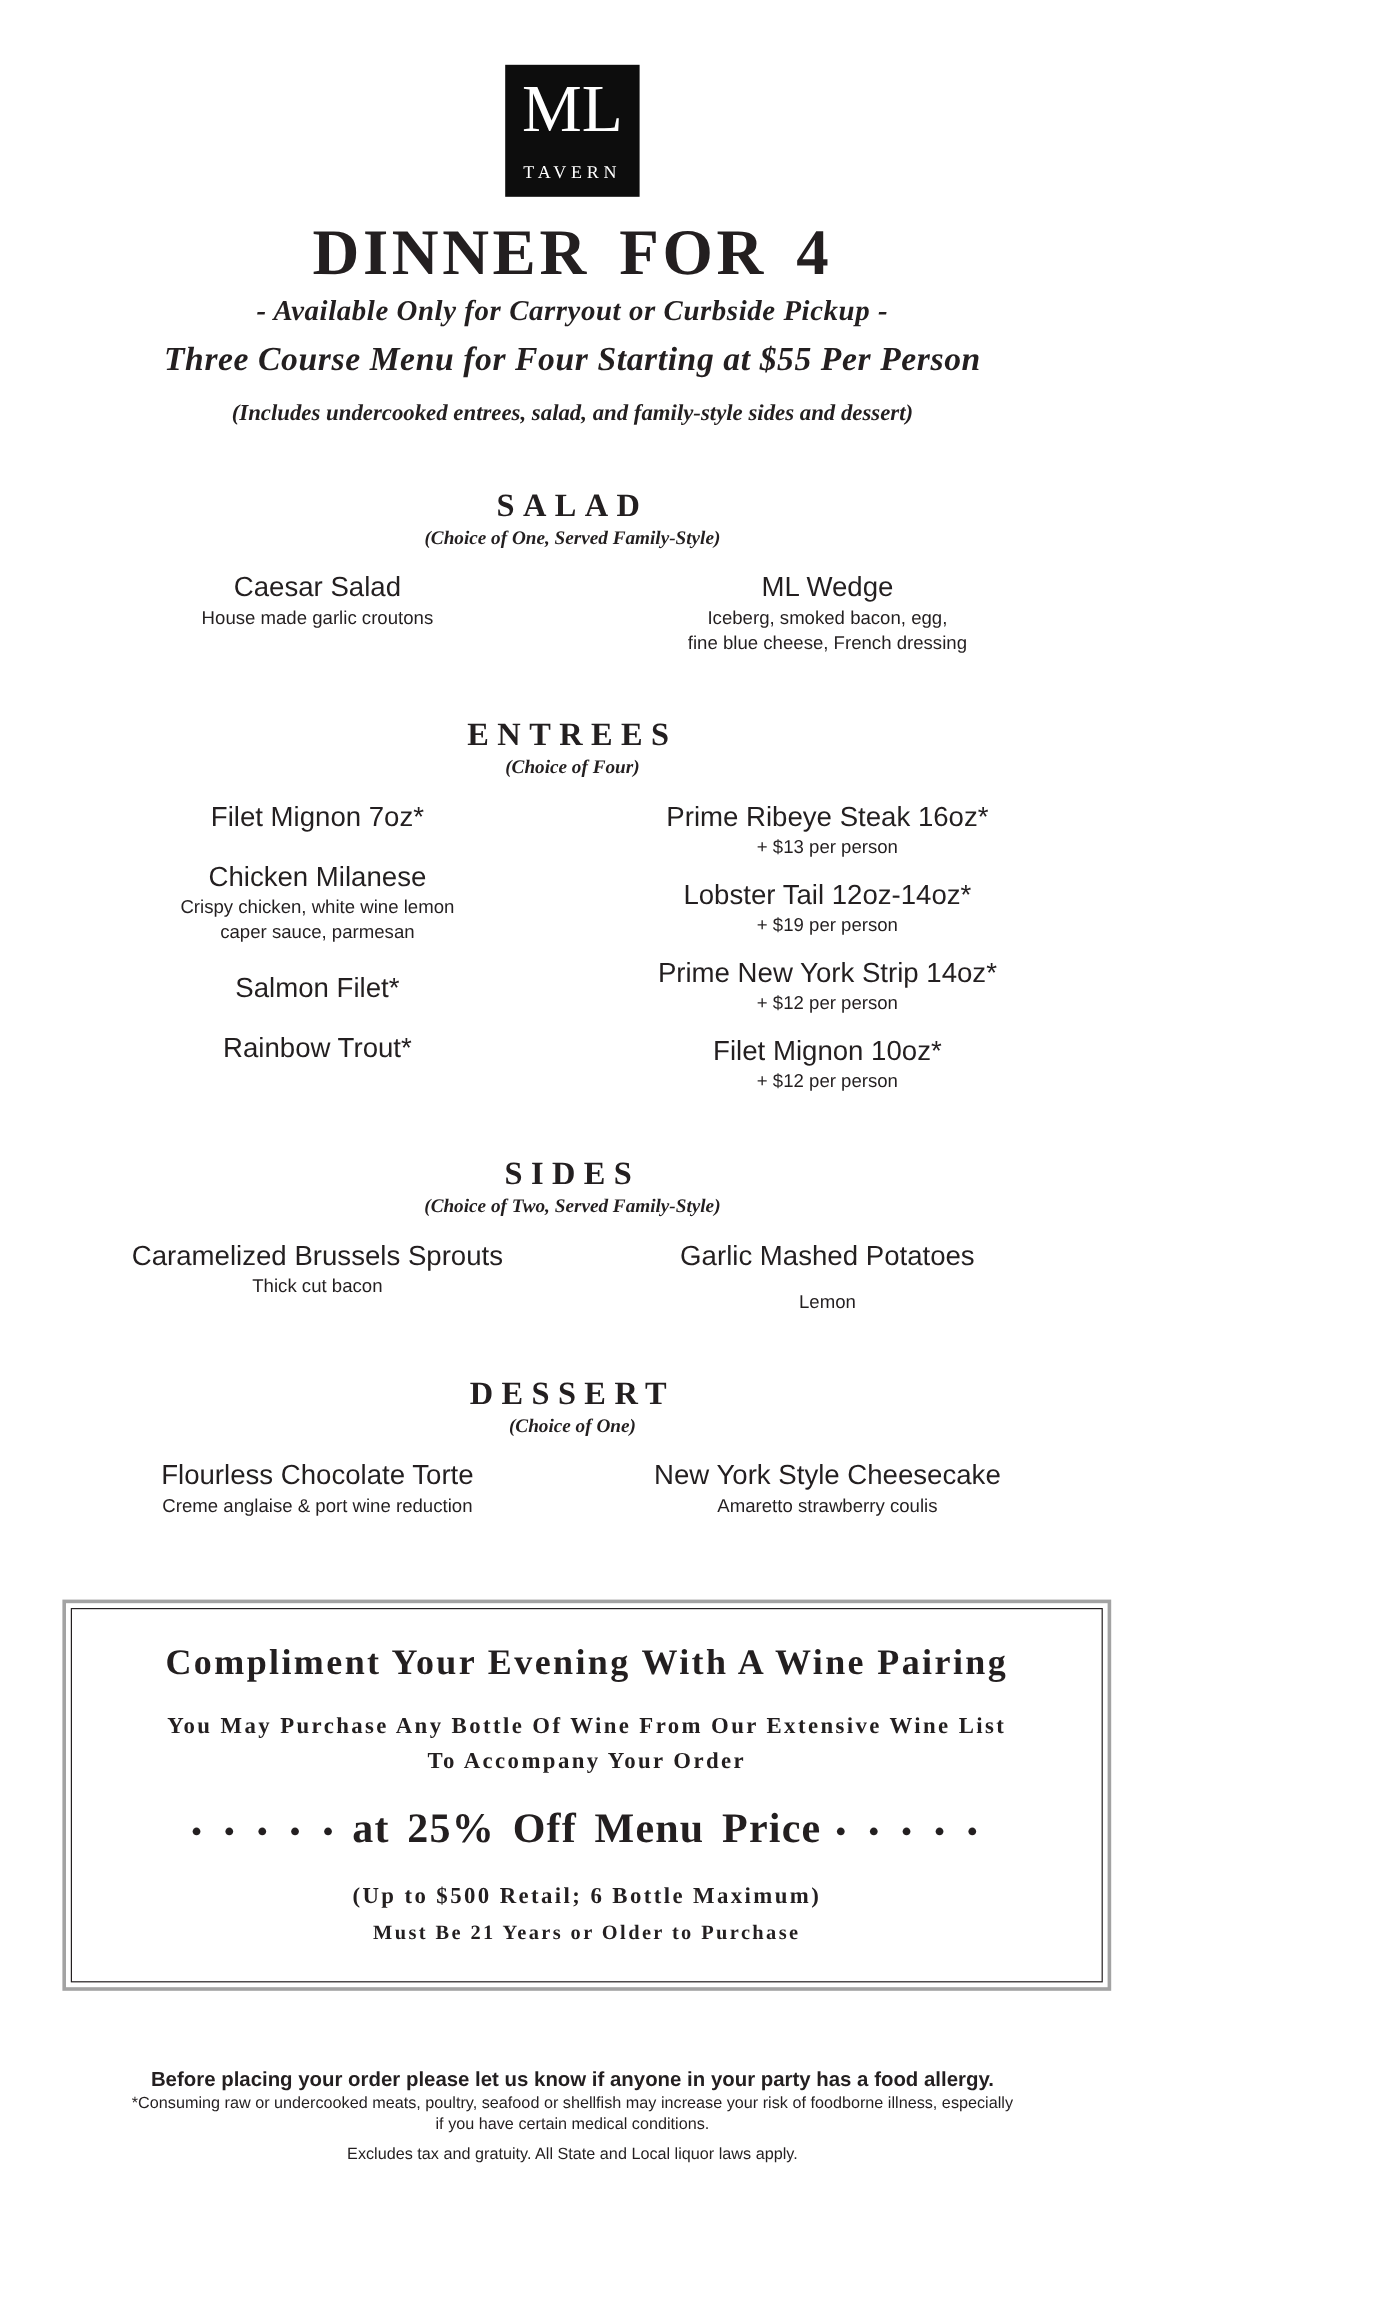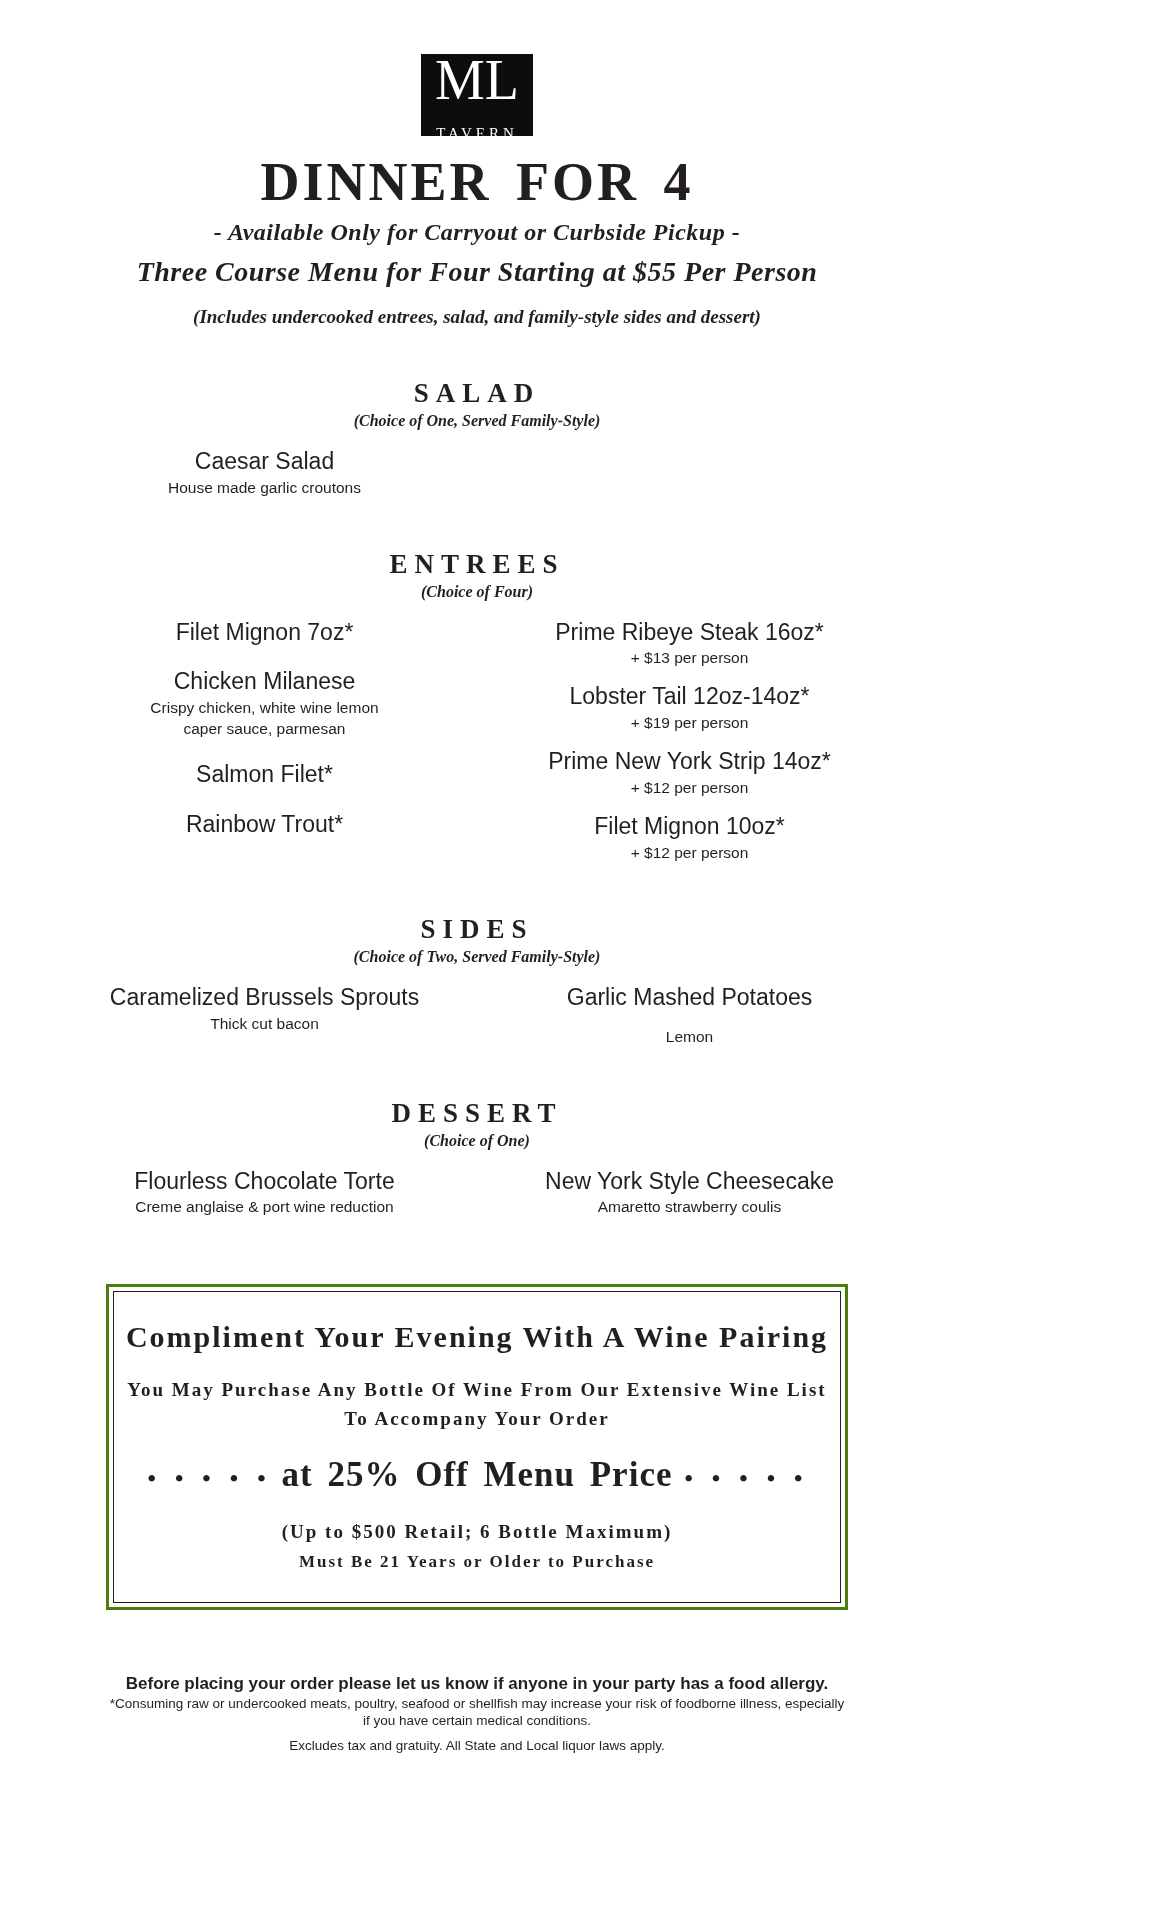--- a/index.html
+++ b/index.html
@@ -14,26 +14,27 @@
   .page {
     width: 850px;
     margin-left: 52px;
     padding-top: 54px;
     text-align: center;
   }
 
   
   .logo-box {
     width: 112px;
-    height: 82px;
+    height: 110px;
     background: #0d0d0d;
     margin: 0 auto 18px auto;
     display: flex;
     flex-direction: column;
     align-items: center;
+    justify-content: center;
     color: #ffffff;
     font-family: "Liberation Serif", "DejaVu Serif", serif;
     gap: 12px;
   }
   .logo-mark { font-size: 56px; line-height: 0.95; font-weight: 400; }
   .logo-name { font-size: 15px; letter-spacing: 4px; margin-top: 6px; }
 
   
   .title {
     font-family: "Liberation Serif", "DejaVu Serif", serif;
@@ -66,23 +67,23 @@
     margin-bottom: 17px;
   }
   .cols { display: grid; grid-template-columns: 1fr 1fr; }
   .col { display: flex; flex-direction: column; gap: 20px; }
   .col-tight { gap: 13px; }
   .item-name { font-size: 23px; line-height: 1.3; }
   .item-desc { font-size: 15.5px; line-height: 1.35; white-space: pre-line; margin-top: 1px; }
 
   
   .wine-box {
-    width: 742px;
+    width: 874px;
     margin: 66px auto 0 auto;
-    border: 3px solid #4d7c0f;
+    border: 3px solid #a3a3a3;
     padding: 4px;
   }
   .wine-inner {
     border: 1px solid #231f20;
     padding: 28px 8px 30px 8px;
     font-family: "Liberation Serif", "DejaVu Serif", serif;
     font-weight: 700;
   }
   .wine-title { font-size: 30px; letter-spacing: 2px; margin-bottom: 22px; }
   .wine-line { font-size: 19px; letter-spacing: 2px; line-height: 1.5; }
@@ -113,20 +114,27 @@
   <div class="serif-it includes">(Includes undercooked entrees, salad, and family-style sides and dessert)</div>
 
   <div class="section">
     <div class="section-heading">SALAD</div>
     <div class="section-note">(Choice of One, Served Family-Style)</div>
     <div class="cols">
       <div class="col">
         <div class="item">
           <div class="item-name">Caesar Salad</div>
           <div class="item-desc">House made garlic croutons</div>
+        </div>
+      </div>
+      <div class="col">
+        <div class="item">
+          <div class="item-name">ML Wedge</div>
+          <div class="item-desc">Iceberg, smoked bacon, egg,
+fine blue cheese, French dressing</div>
         </div>
       </div>
     </div>
   </div>
 
   <div class="section">
     <div class="section-heading">ENTREES</div>
     <div class="section-note">(Choice of Four)</div>
     <div class="cols">
       <div class="col">

